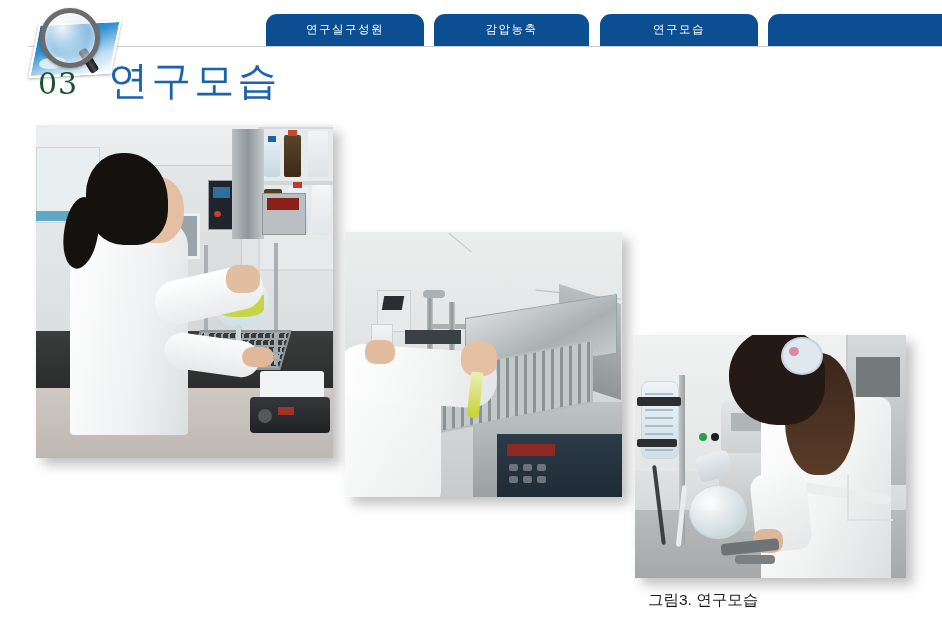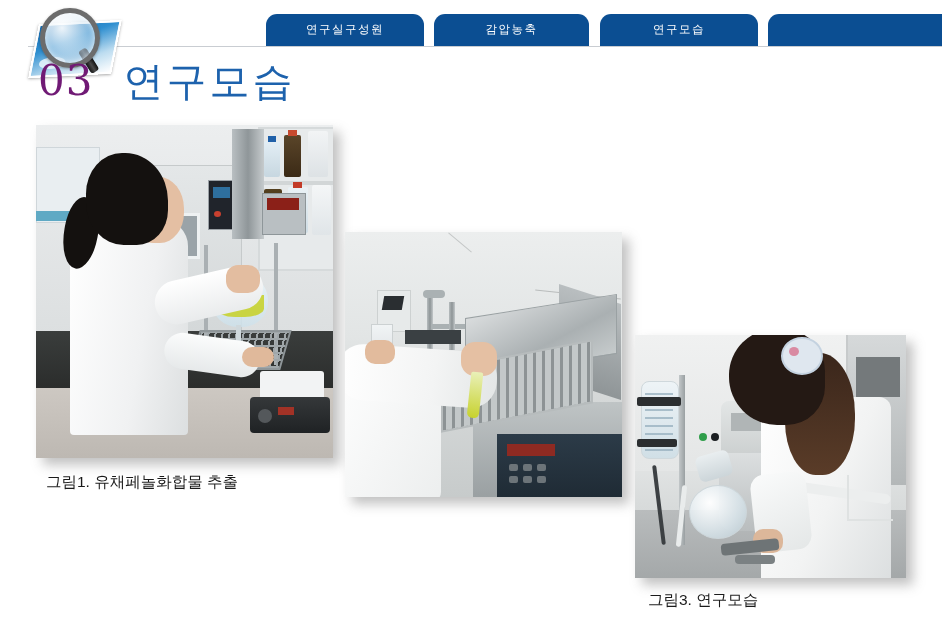--- a/index.html
+++ b/index.html
@@ -47,21 +47,21 @@
   .glass-handle{
     position:absolute;left:66px;top:50px;width:9px;height:26px;
     background:linear-gradient(90deg,#151515,#4a4a4a,#111);
     border-radius:3px;transform:rotate(-32deg);transform-origin:top left;
   }
 
   
   .title-row{position:absolute;left:38px;top:60px;display:flex;align-items:baseline;}
   .title-num{
     font-family:"DejaVu Serif","Liberation Serif",serif;
-    font-size:42px;color:#701a75;letter-spacing:1px;line-height:1;
+    font-size:30px;color:#14532d;letter-spacing:1px;line-height:1;
   }
   .title-text{
     font-family:"DejaVu Serif","Liberation Serif",serif;
     font-size:40px;color:#1d62ad;margin-left:30px;letter-spacing:3px;line-height:1;
   }
 
   
   .card{position:absolute;box-shadow:7px 7px 11px rgba(120,120,120,.45);background:#888;overflow:hidden;}
   .ph{position:absolute;inset:0;overflow:hidden;}
   .cap{
@@ -250,21 +250,20 @@
       <div class="p1-arm"></div>
       <div class="p1-hand"></div>
       <div class="p1-arm2"></div>
       <div class="p1-hand2"></div>
       <div class="p1-plate"></div>
       <div class="p1-stir"></div>
       <div class="p1-stirknob"></div>
       <div class="p1-stirred"></div>
     </div>
   </div>
-  <div class="cap" style="left:46px;top:472px;">그림1. 유채페놀화합물 추출</div>
 
   <div class="card" id="card2">
     <div class="ph">
       <div class="p2-bg"></div>
       <div class="p2-wallcrack"></div>
       <div class="p2-crack2"></div>
       <div class="p2-unit"></div>
       <div class="p2-unitdark"></div>
       <div class="p2-bottle"></div>
       <div class="p2-faucet"></div>

